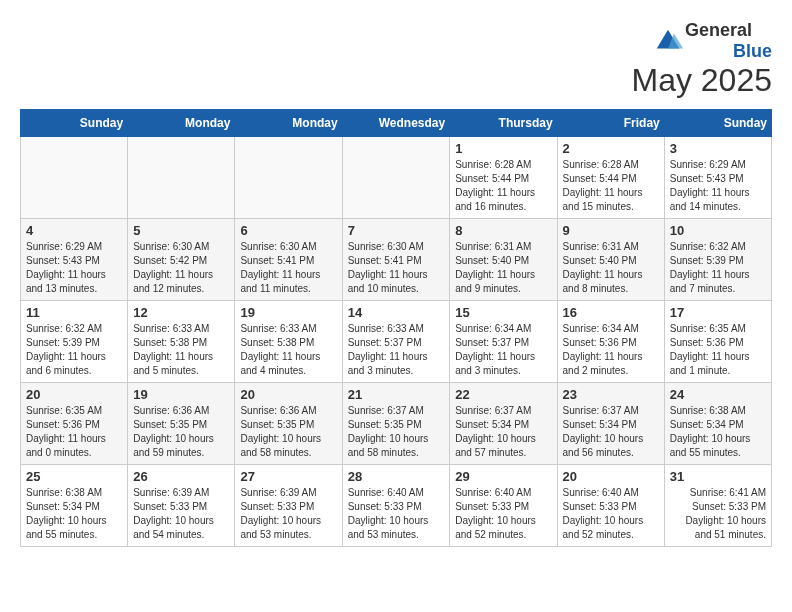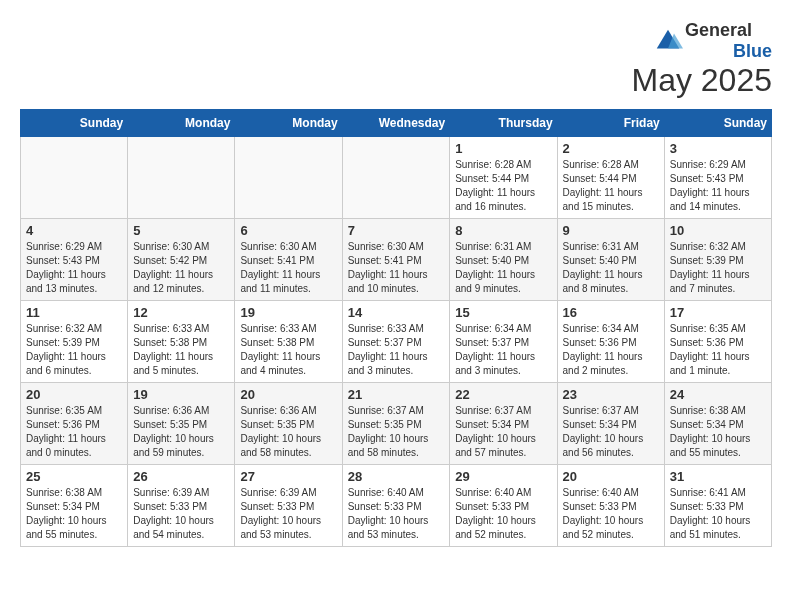--- a/index.html
+++ b/index.html
@@ -309,19 +309,19 @@
 Daylight: 10 hours and 52 minutes.</div>
         </td>
         <td>
           <div class="day-number">20</div>
           <div class="day-info" style="white-space: pre-line;">Sunrise: 6:40 AM
 Sunset: 5:33 PM
 Daylight: 10 hours and 52 minutes.</div>
         </td>
         <td>
           <div class="day-number">31</div>
-          <div class="day-info" style="white-space: pre-line;">Sunrise: 6:41 AM
+          <div class="day-info" style="white-space: pre-line; text-align: right;">Sunrise: 6:41 AM
 Sunset: 5:33 PM
 Daylight: 10 hours and 51 minutes.</div>
         </td>
       </tr>
     </tbody>
 </table>
 
 </body></html>

